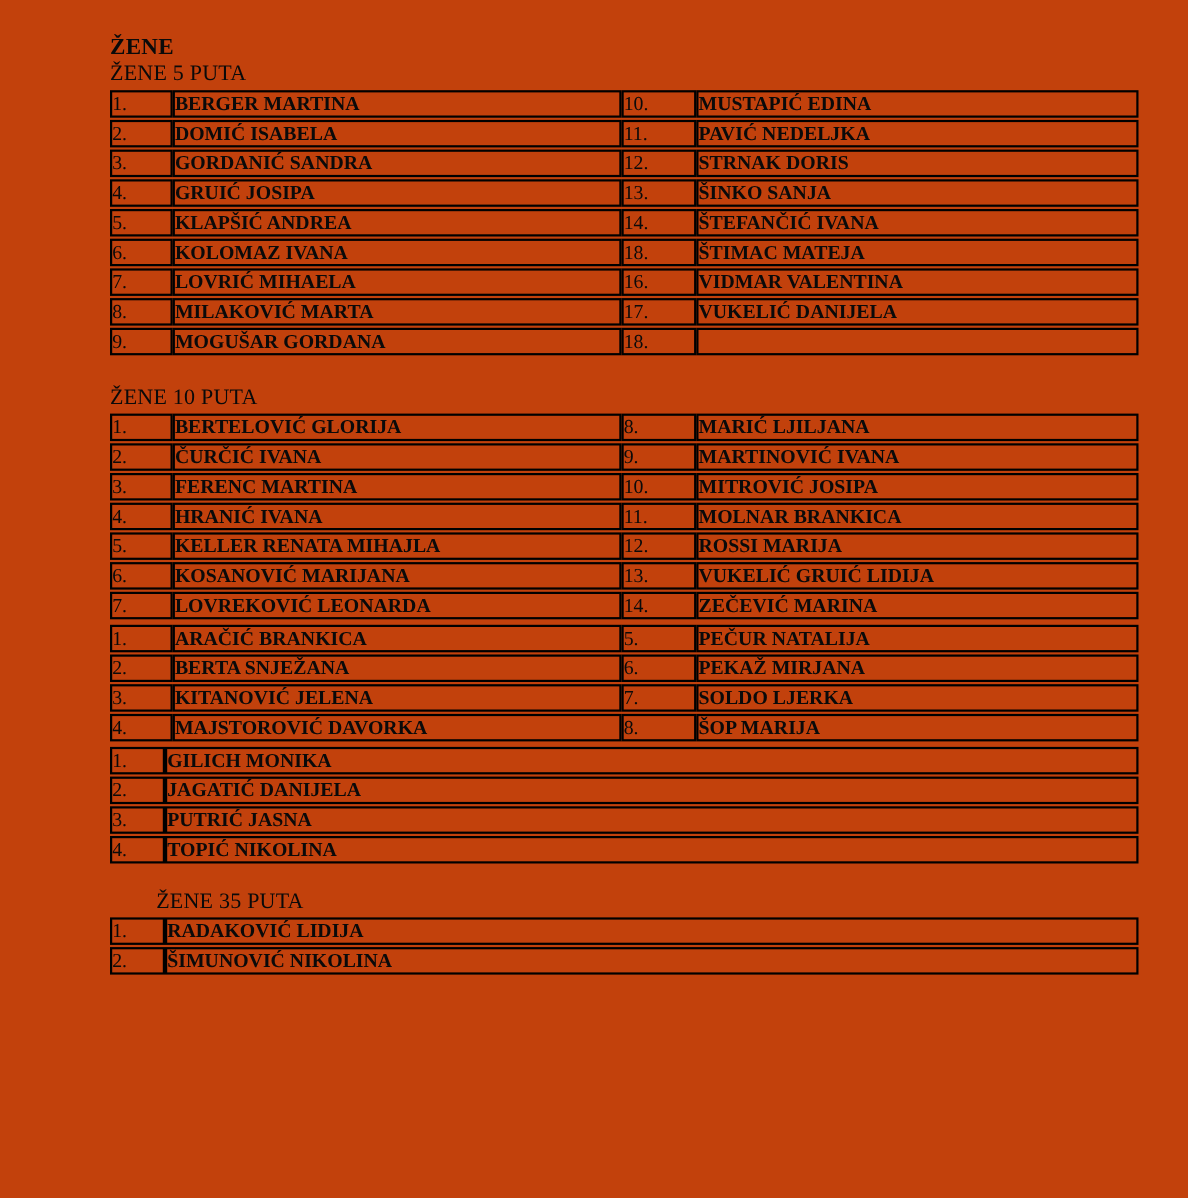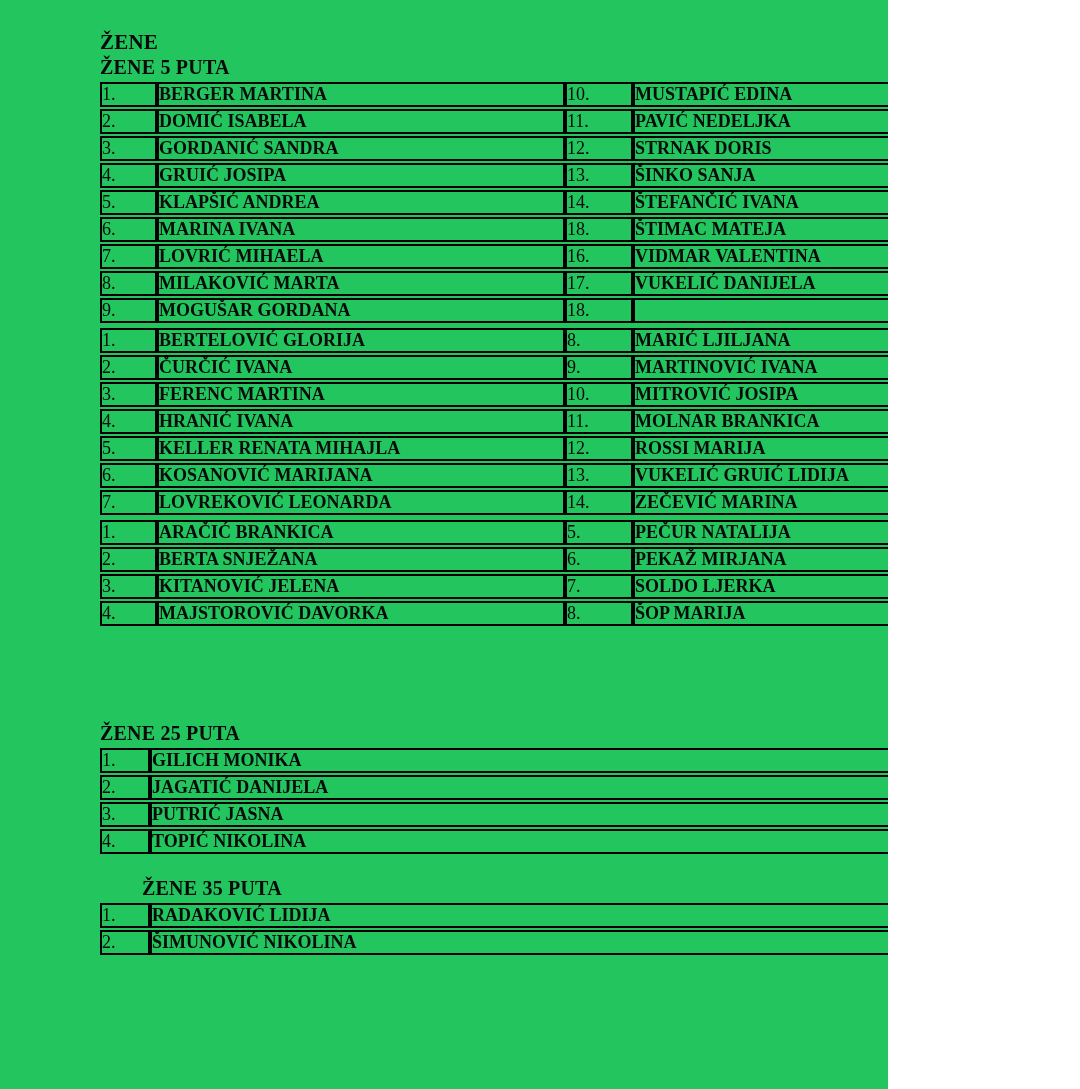--- a/index.html
+++ b/index.html
@@ -4,35 +4,35 @@
 <style>
   * { box-sizing: border-box; margin: 0; padding: 0; }
   html, body { background: #ffffff; }
   body {
     font-family: "Liberation Serif", serif;
     color: #0a0a0a;
     -webkit-font-smoothing: antialiased;
   }
   .page {
     position: relative;
-    width: 888px;
+    width: 1080px;
     height: 1089px;
-    background: #22c55e;
+    background: #c2410c;
     padding: 30px 45px 0 100px;
     overflow: hidden;
   }
   .doc-title {
     font-size: 21px;
     font-weight: bold;
     line-height: 25px;
     letter-spacing: 0.2px;
   }
   .sec-heading {
     font-size: 20px;
-    font-weight: bold;
+    font-weight: normal;
     line-height: 24px;
     letter-spacing: 0.2px;
   }
   .mt-a { margin-top: 24px; }  
   .mt-b { margin-top: 19px; }  
   .mt-c { margin-top: 93px; }  
   .mt-d { margin-top: 20px; margin-left: 42px; }  
   table.tbl {
     border-collapse: separate;
     border-spacing: 0 2px;
@@ -100,21 +100,21 @@
         <td class="name">ŠINKO SANJA</td>
       </tr>
       <tr>
         <td class="num">5.</td>
         <td class="name">KLAPŠIĆ ANDREA</td>
         <td class="num">14.</td>
         <td class="name">ŠTEFANČIĆ IVANA</td>
       </tr>
       <tr>
         <td class="num">6.</td>
-        <td class="name">MARINA IVANA</td>
+        <td class="name">KOLOMAZ IVANA</td>
         <td class="num">18.</td>
         <td class="name">ŠTIMAC MATEJA</td>
       </tr>
       <tr>
         <td class="num">7.</td>
         <td class="name">LOVRIĆ MIHAELA</td>
         <td class="num">16.</td>
         <td class="name">VIDMAR VALENTINA</td>
       </tr>
       <tr>
@@ -125,20 +125,21 @@
       </tr>
       <tr>
         <td class="num">9.</td>
         <td class="name">MOGUŠAR GORDANA</td>
         <td class="num">18.</td>
         <td class="name"></td>
       </tr>
     </tbody>
   </table>
 
+  <div class="sec-heading mt-a">ŽENE 10 PUTA</div>
   <table class="tbl">
     <colgroup>
         <col class="c-num-l">
         <col class="c-name-l">
         <col class="c-num-r">
         <col class="c-name-r">
       </colgroup>
     <tbody>
       <tr>
         <td class="num">1.</td>
@@ -213,21 +214,20 @@
       </tr>
       <tr>
         <td class="num">4.</td>
         <td class="name">MAJSTOROVIĆ DAVORKA</td>
         <td class="num">8.</td>
         <td class="name">ŠOP MARIJA</td>
       </tr>
     </tbody>
   </table>
 
-  <div class="sec-heading mt-c">ŽENE 25 PUTA</div>
   <table class="tbl">
     <colgroup>
         <col class="c-num-s">
         <col class="c-name-s">
       </colgroup>
     <tbody>
       <tr>
         <td class="num">1.</td>
         <td class="name">GILICH MONIKA</td>
       </tr>

